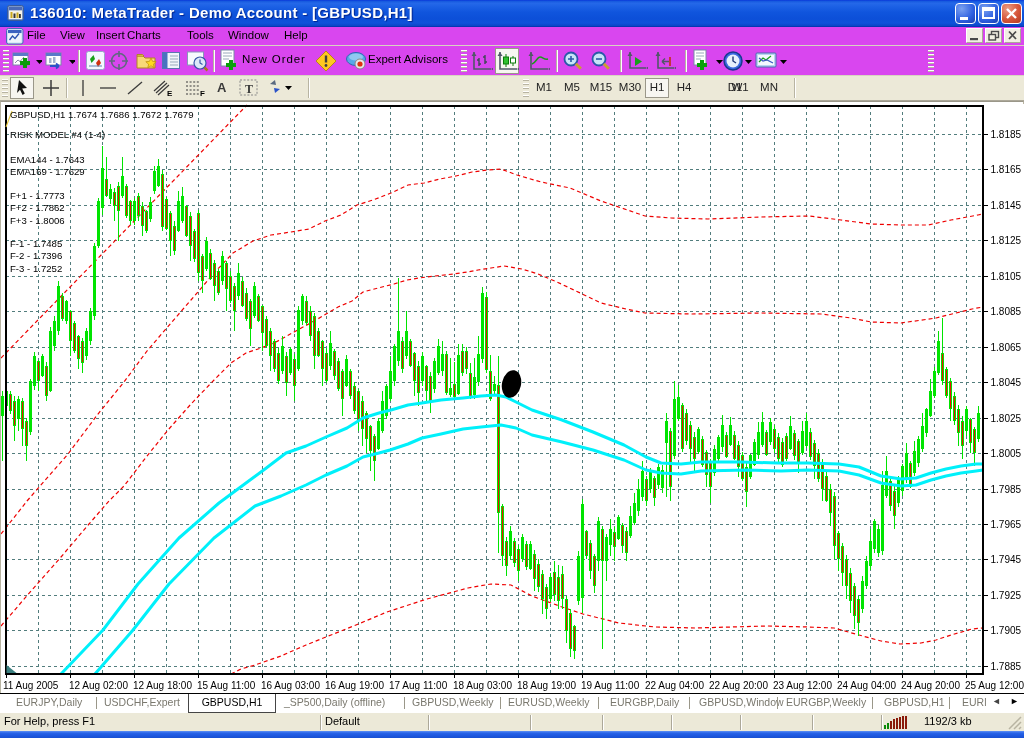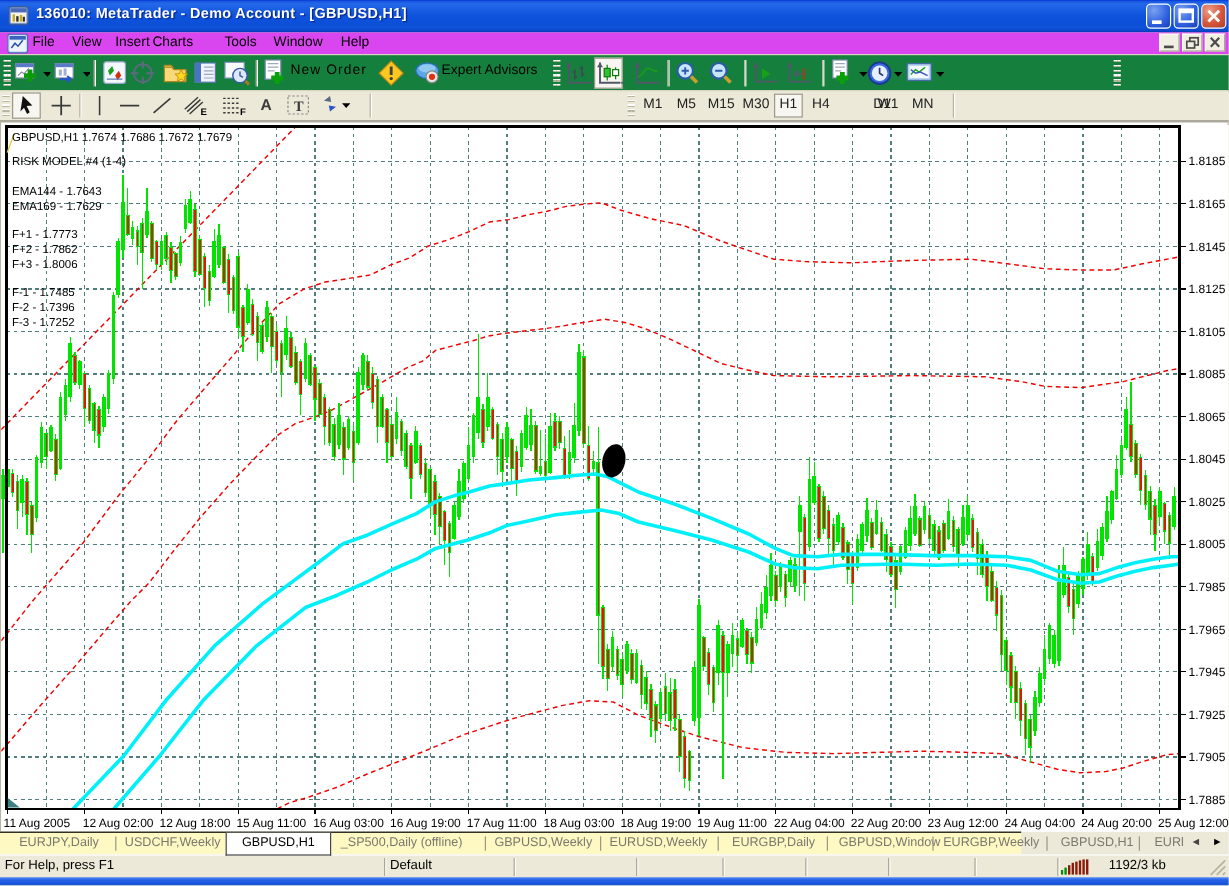--- a/index.html
+++ b/index.html
@@ -1,41 +1,41 @@
 <!DOCTYPE html>
 <html><head><meta charset="utf-8"><style>
 *{margin:0;padding:0;box-sizing:border-box}
 html,body{width:1024px;height:738px;overflow:hidden;font-family:"Liberation Sans",sans-serif}
 .abs{position:absolute}
 #win{position:relative;width:1024px;height:738px;background:#ece9d8}
 
 #title{position:absolute;left:0;top:0;width:1024px;height:27px;
 background:linear-gradient(180deg,#0831d9 0%,#1558de 4%,#2568e8 12%,#1f63e6 20%,#1055dd 45%,#0c4fd8 70%,#0f52da 85%,#0a45c8 96%,#052ba0 100%);}
-#title .txt{position:absolute;left:30px;top:4px;color:#fff;font-size:12px;font-weight:bold;letter-spacing:0.3px;text-shadow:1px 1px 1px #00238c}
+#title .txt{position:absolute;left:30px;top:4px;color:#fff;font-size:15px;font-weight:bold;letter-spacing:0.3px;text-shadow:1px 1px 1px #00238c}
 .tbtn{position:absolute;top:3px;width:21px;height:21px;border:1px solid #fff;border-radius:4px;font-size:12px}
 #bmin{left:955px;background:radial-gradient(circle at 30% 25%,#7ba1f0,#2d5fe0 60%,#1b3fae)}
 #bmax{left:978px;background:radial-gradient(circle at 30% 25%,#7ba1f0,#2d5fe0 60%,#1b3fae)}
 #bclose{left:1001px;background:radial-gradient(circle at 30% 25%,#eb9c84,#d6563a 55%,#b33b22)}
 
 #menubar{position:absolute;left:0;top:27px;width:1024px;height:19px;background:#d946ef;border-bottom:1px solid #d8d4c0}
 .mi{position:absolute;top:2px;font-size:11.5px;color:#000}
 .mdibtn{position:absolute;top:1px;width:17px;height:15px;background:#f1efe2;border:1px solid #fff;border-right-color:#aca899;border-bottom-color:#aca899;color:#3a3a3a;font-size:10px;text-align:center;line-height:13px}
 
-#tb1{position:absolute;left:0;top:46px;width:1024px;height:30px;background:#15803d;border-bottom:1px solid #d8d4c0}
+#tb1{position:absolute;left:0;top:46px;width:1024px;height:30px;background:#d946ef;border-bottom:1px solid #d8d4c0}
 #tb2{position:absolute;left:0;top:76px;width:1024px;height:25px;background:#ece9d8;border-bottom:1px solid #aca899}
 .grip{position:absolute;width:3px;background:repeating-linear-gradient(180deg,#fff 0 1px,#b8b4a2 1px 2px,transparent 2px 4px)}
 .tsep{position:absolute;width:2px;border-left:1px solid #b8b4a2;border-right:1px solid #fff}
 .tbtxt{position:absolute;font-size:11.5px;color:#000}
 .tfb{position:absolute;top:2px;height:20px;font-size:11.5px;color:#222;text-align:center;padding-top:3px}
 .tfb.sel{background:#f7f6f1;border:1px solid #9a9789;padding-top:2px}
 .selbox{background:#f7f6f1;border:1px solid #9a9789}
 
 #client{position:absolute;left:0;top:101px;width:1024px;height:592px;background:#fff;border-top:1px solid #9a9789;border-left:1px solid #b8b4a2;border-right:1px solid #b8b4a2}
 
-#tabs{position:absolute;left:0;top:693px;width:851px;height:19px;background:#fef9c3;font-size:10.5px;color:#7a786e;border-top:1px solid #000}
+#tabs{position:absolute;left:0;top:693px;width:1024px;height:19px;background:#ffffff;font-size:10.5px;color:#7a786e;border-top:1px solid #000}
 .tab{position:absolute;top:2px}
 .tabsep{position:absolute;top:3px;width:1px;height:12px;background:#9a9789}
 #activetab{position:absolute;top:0px;height:19px;background:#fff;border:1px solid #454545;border-top:none;color:#000;text-align:center;padding-top:2px;z-index:2}
 
 #status{position:absolute;left:0;top:712px;width:1024px;height:19px;background:#ece9d8;font-size:11px;color:#000;border-top:1px solid #fff}
 .ssep{position:absolute;top:2px;width:1px;height:15px;background:#aca899;box-shadow:1px 0 0 #fff}
 
 #taskbar{position:absolute;left:0;top:731px;width:1024px;height:7px;background:linear-gradient(180deg,#5e90f5 0%,#2663e8 30%,#1c56dd 70%,#1850d2 100%)}
 </style></head><body>
 <div id="win">
@@ -1053,21 +1053,21 @@
           <text x="9" y="119.5">F+3 - 1.8006</text>
           <text x="9" y="142.5">F-1 - 1.7485</text>
           <text x="9" y="155.0">F-2 - 1.7396</text>
           <text x="9" y="168.0">F-3 - 1.7252</text>
         </g>
 </svg>
     </div>
   <div id="tabs">
     <div class="tab" style="left:16px">EURJPY,Daily</div>
     <div class="tabsep" style="left:96px"></div>
-    <div class="tab" style="left:104px">USDCHF,Weekly</div>
+    <div class="tab" style="left:104px">USDCHF,Expert</div>
     <div id="activetab" style="left:188px;width:88px">GBPUSD,H1</div>
     <div class="tab" style="left:284px">_SP500,Daily (offline)</div>
     <div class="tabsep" style="left:404px"></div>
     <div class="tab" style="left:412px">GBPUSD,Weekly</div>
     <div class="tabsep" style="left:500px"></div>
     <div class="tab" style="left:508px">EURUSD,Weekly</div>
     <div class="tabsep" style="left:598px"></div>
     <div class="tab" style="left:610px">EURGBP,Daily</div>
     <div class="tabsep" style="left:689px"></div>
     <div class="tab" style="left:699px">GBPUSD,Window</div>

